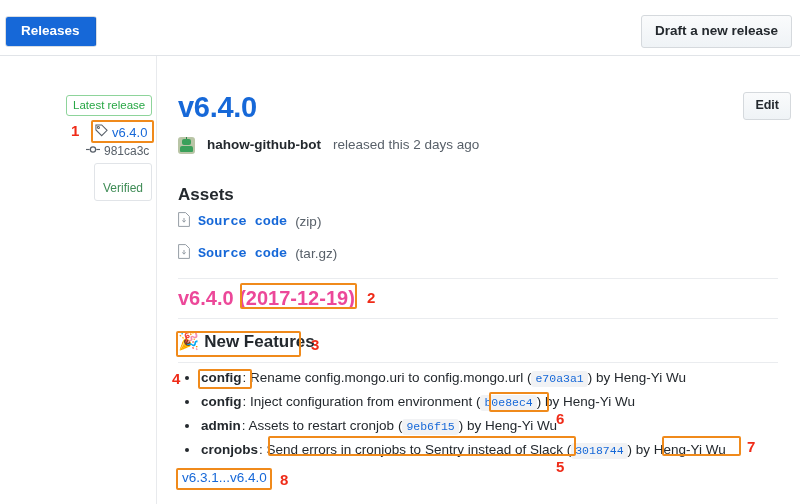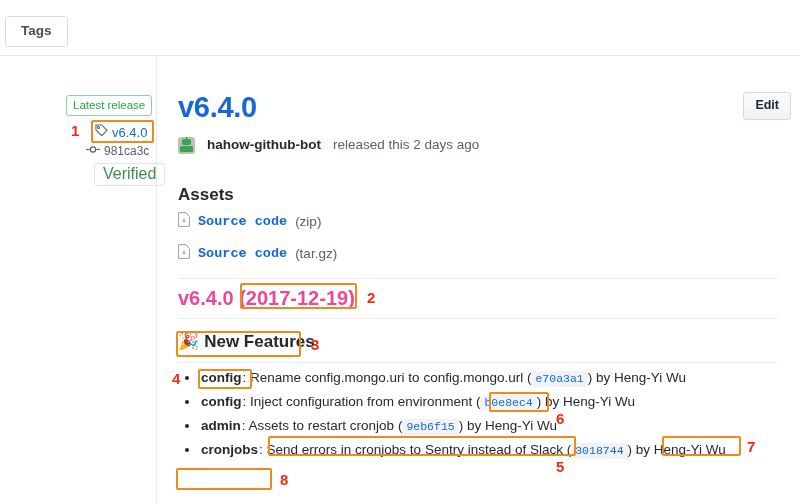--- a/index.html
+++ b/index.html
@@ -122,25 +122,25 @@
     left: 86px; top: 88px;
     display: flex;
     align-items: flex-end;
     gap: 4px;
     font-size: 12px;
     color: #586069;
   }
   .verified-badge {
     position: absolute;
     left: 94px; top: 107px;
-    font-size: 16px;
+    font-size: 12px;
     color: #3f8c56;
     border: 1px solid #e1e4e8;
     border-radius: 3px;
-    padding: 2px 8px 4px 8px;
+    padding: 17px 8px 4px 8px;
     line-height: 15px;
     background: #fff;
     text-align: right;
   }
 
   
   .edit-btn {
     position: absolute;
     right: 9px; top: 36px;
     font-size: 12.5px;
@@ -339,22 +339,23 @@
     pointer-events: none;
   }
 
   .icon { flex: none; display: inline-block; }
 </style>
 </head>
 <body>
 
 <div class="topbar">
   <div class="tabs">
-    <div class="tab">Tags</div>
+    <div class="tab active">Releases</div>
   </div>
+  <div class="draft-btn">Draft a new release</div>
 </div>
 <div class="topbar-divider"></div>
 
 <div class="content">
 
   <div class="sidebar">
     <div class="latest-badge">Latest release</div>
 
     <div class="tag-row">
       <span class="icon">
@@ -459,20 +460,21 @@
       </li>
       <li>
         <span class="scope">cronjobs</span><span>:</span>
         <span>Send errors in cronjobs to Sentry instead of Slack</span>
         <span class="paren">(</span><span class="sha">3018744</span><span class="paren">)</span>
         <span>by</span>
         <span>Heng-Yi Wu</span>
       </li>
     </ul>
 
+    <div class="compare-link">v6.3.1...v6.4.0</div>
   </div>
 </div>
 
 <div class="anno-box" style="left:91px; top:120px; width:63px; height:23px;"></div>
 <div class="anno-num" style="left:71px; top:123px;">1</div>
 
 <div class="anno-box" style="left:240px; top:283px; width:117px; height:26px;"></div>
 <div class="anno-num" style="left:367px; top:290px;">2</div>
 
 <div class="anno-box" style="left:176px; top:331px; width:125px; height:26px;"></div>

